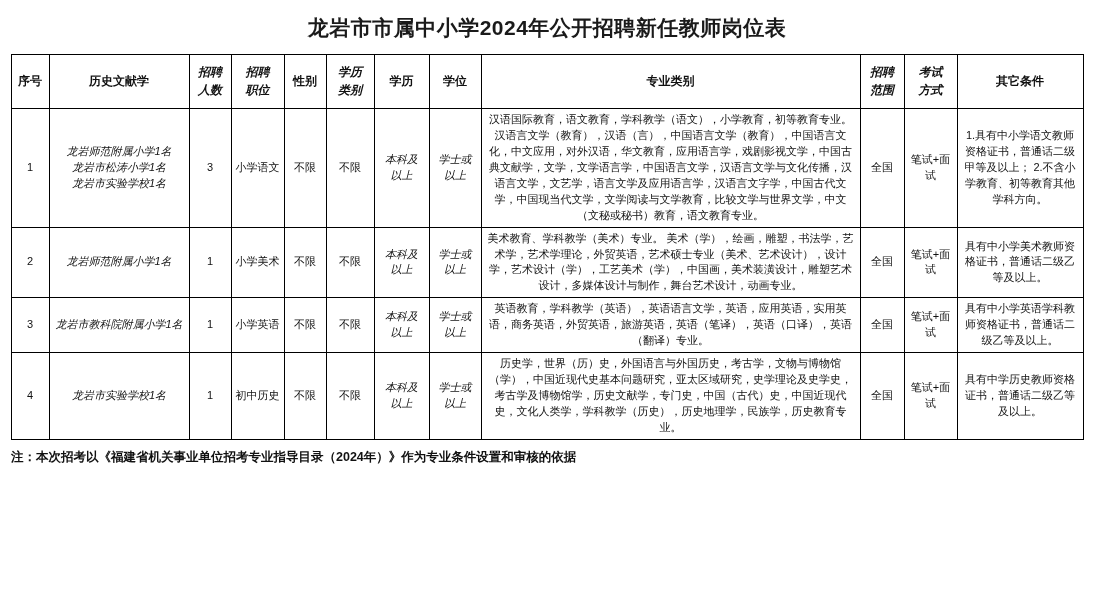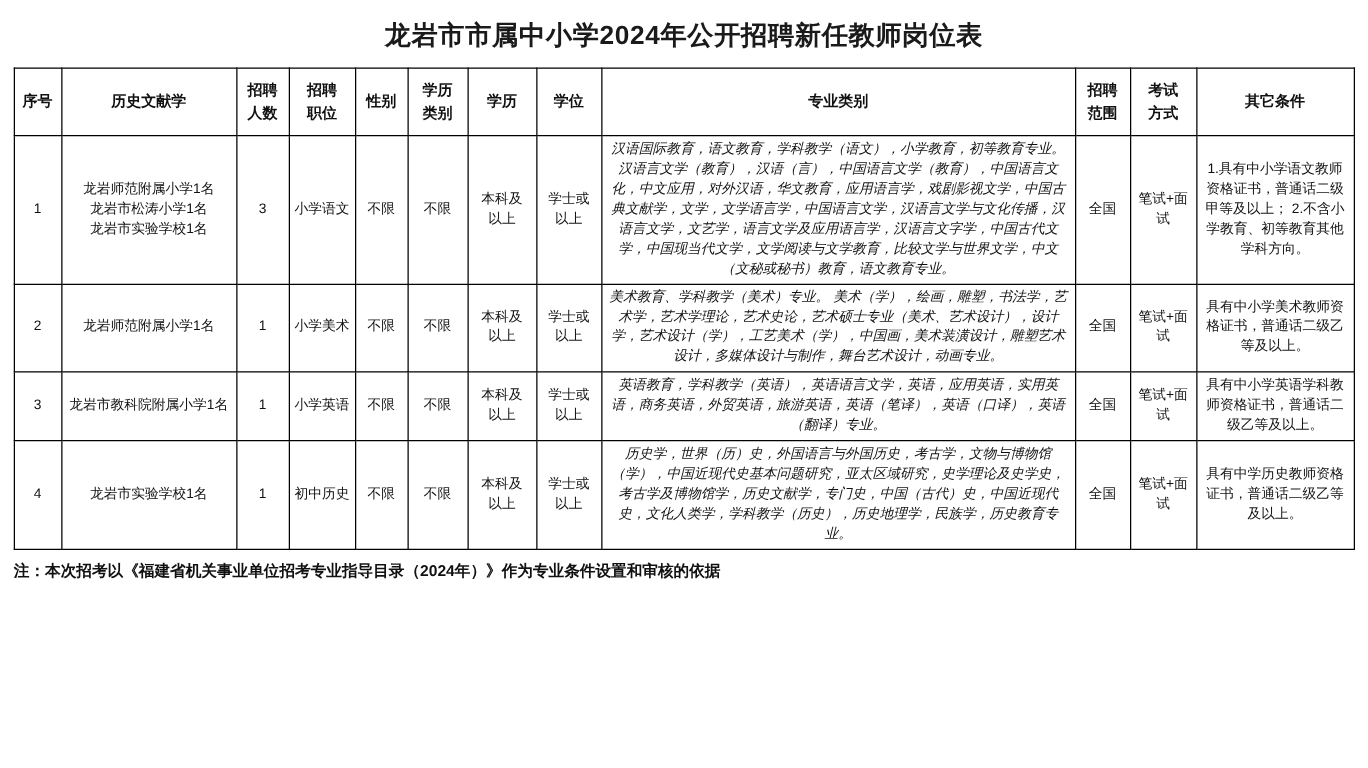--- a/index.html
+++ b/index.html
@@ -49,36 +49,35 @@
     font-weight: bold;
     font-size: 12px;
     padding: 6px 2px;
     height: 54px;
   }
   td.major {
     text-align: left;
     vertical-align: middle;
     padding: 5px 7px;
     line-height: 1.5;
-    font-style: italic;
   }
   td.other {
     text-align: left;
     vertical-align: middle;
     padding: 5px 7px;
     line-height: 1.5;
   }
   td.school {
     text-align: left;
     padding-left: 12px;
     line-height: 1.6;
     font-size: 11px;
     margin-top: 36px;
   }
-  .rowline { display: block; }
+  .rowline { display: block; font-style: italic; }
   .note {
     margin: 8px auto 0 auto;
     width: 1072px;
     font-size: 12.5px;
     font-weight: bold;
     color: #111111;
     line-height: 1.5;
   }
   
   col.c-seq     { width: 38px; }
@@ -188,21 +187,21 @@
         <td>不限</td>
         <td>
           <span class="rowline">本科及</span>
           <span class="rowline">以上</span>
         </td>
         <td>
           <span class="rowline">学士或</span>
           <span class="rowline">以上</span>
         </td>
         <td class="major">美术教育、学科教学（美术）专业。
-美术（学），绘画，雕塑，书法学，艺术学，艺术学理论，艺术史论，艺术硕士专业（美术、艺术设计），设计学，艺术设计（学），工艺美术（学），中国画，美术装潢设计，雕塑艺术设计，多媒体设计与制作，舞台艺术设计，动画专业。</td>
+美术（学），绘画，雕塑，书法学，艺术学，艺术学理论，外贸英语，艺术硕士专业（美术、艺术设计），设计学，艺术设计（学），工艺美术（学），中国画，美术装潢设计，雕塑艺术设计，多媒体设计与制作，舞台艺术设计，动画专业。</td>
         <td>全国</td>
         <td>笔试+面试</td>
         <td class="other">具有中小学美术教师资格证书，普通话二级乙等及以上。</td>
       </tr>
 
       <tr>
         <td>3</td>
         <td class="school">
           <span class="rowline">龙岩市教科院附属小学1名</span>
         </td>

